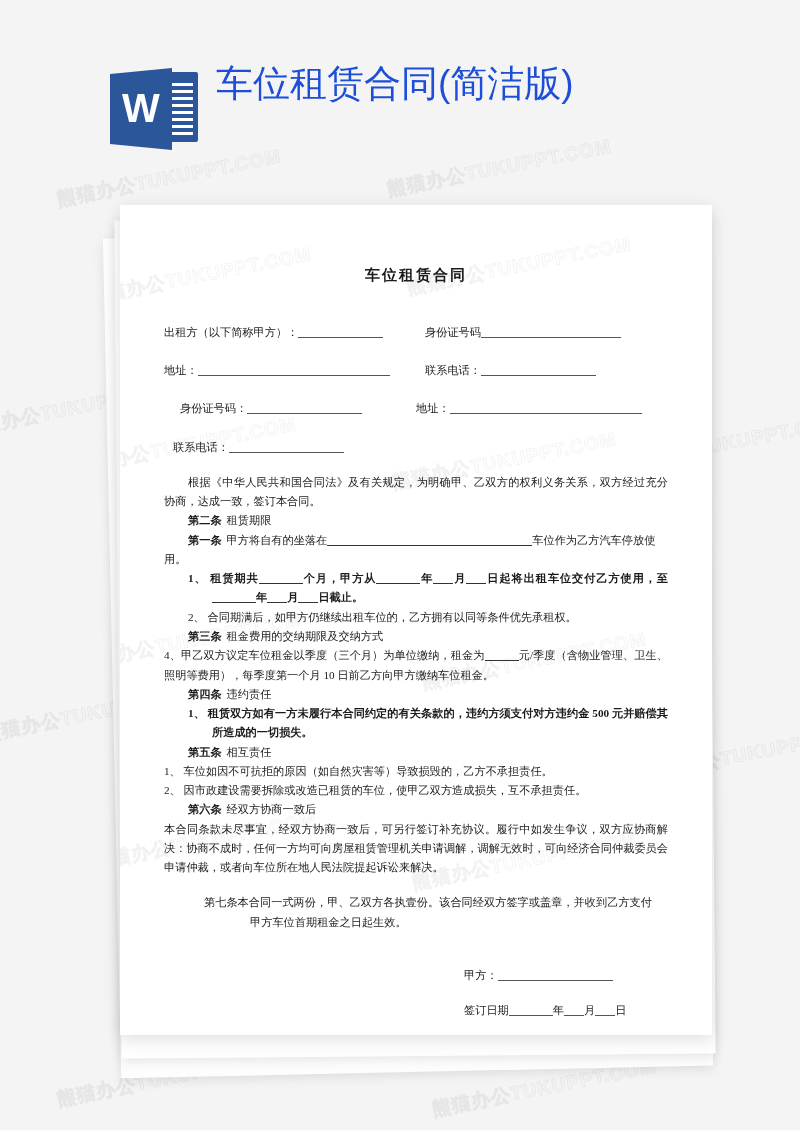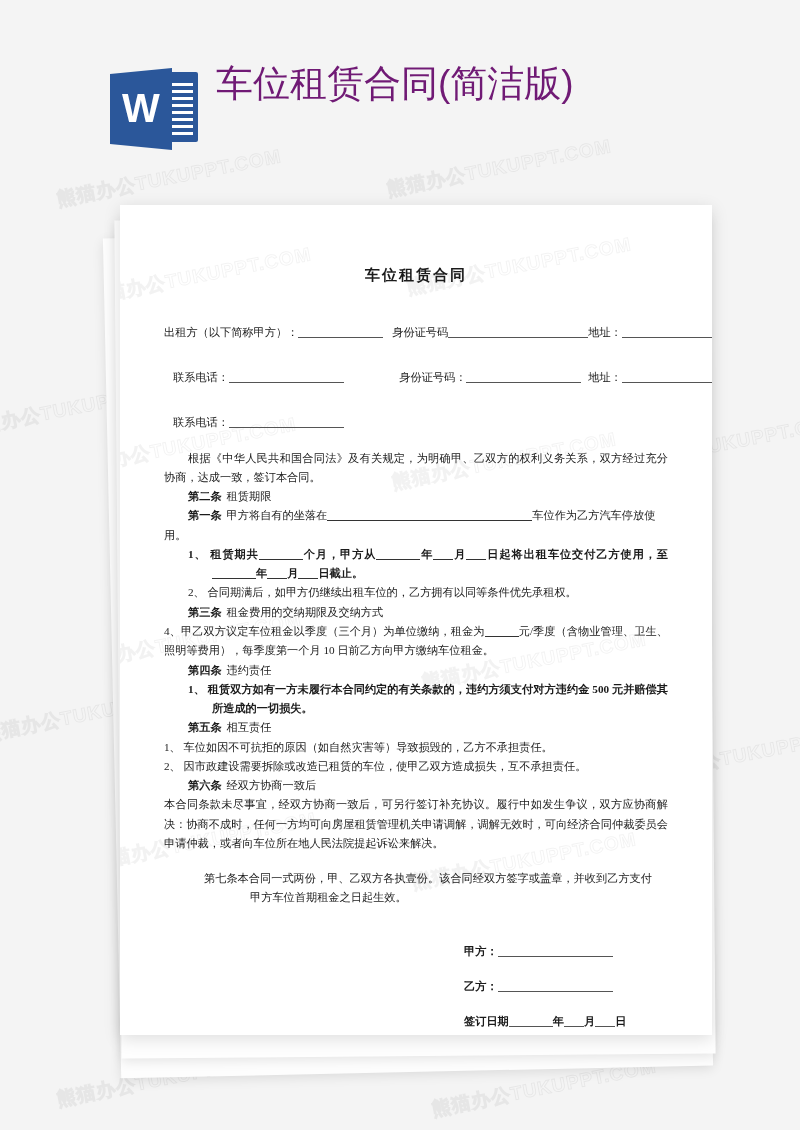--- a/index.html
+++ b/index.html
@@ -94,21 +94,21 @@
     color: #ffffff;
     font-family: "Liberation Sans", sans-serif;
     font-weight: 700;
     font-size: 40px;
     line-height: 1;
     padding-bottom: 2px;
     box-sizing: border-box;
   }
   .doc-title {
     margin-left: 18px;
-    color: #701a75;
+    color: #1d4ed8;
     font-family: "Liberation Sans", "DejaVu Sans", sans-serif;
     font-size: 37px;
     line-height: 1.28;
     font-weight: 400;
     max-width: 430px;
     word-break: break-all;
   }
 
   
   .stack {
@@ -175,22 +175,22 @@
     text-align: center;
     font-size: 15px;
     font-weight: 700;
     letter-spacing: 2px;
     margin: 0 0 34px 0;
   }
 
   
   .party-grid {
     display: grid;
-    grid-template-columns: 1fr 1fr 1fr;
-    row-gap: 26px;
+    grid-template-columns: 1fr 1fr;
+    row-gap: 19px;
     margin-bottom: 16px;
   }
   .pf {
     white-space: nowrap;
     font-size: 11.2px;
   }
   .pf .ln {
     display: inline-block;
     border-bottom: 1px solid #555;
     vertical-align: -2px;
@@ -244,21 +244,20 @@
   }
   .b-20 { width: 20px; }
   .b-34 { width: 34px; }
   .b-44 { width: 44px; }
   .b-200 { width: 205px; }
 
   
   .sign-block {
     margin-top: 34px;
     padding-left: 300px;
-    font-weight: bold;
   }
   .sign-row {
     margin-bottom: 16px;
     white-space: nowrap;
   }
   .sign-row .ln {
     display: inline-block;
     border-bottom: 1px solid #555;
     vertical-align: -2px;
   }
@@ -372,22 +371,19 @@
 
       <p class="clause-hang">
         <span class="num">第七条</span><span>本合同一式两份，甲、乙双方各执壹份。该合同经双方签字或盖章，并收到乙方支付甲方车位首期租金之日起生效。</span>
       </p>
 
       <div class="sign-block">
         <div class="sign-row">
           <span>甲方：</span><span class="ln ln-115"></span>
         </div>
         <div class="sign-row">
-          <span>乙方：</span><span class="ln ln-115"></span>
-        </div>
-        <div class="sign-row">
           <span>签订日期</span><span class="ln b-44"></span><span>年</span><span class="ln b-20"></span><span>月</span><span class="ln b-20"></span><span>日</span>
         </div>
       </div>
 
     </div>
   </div>
 </div>
 
 </body></html>

